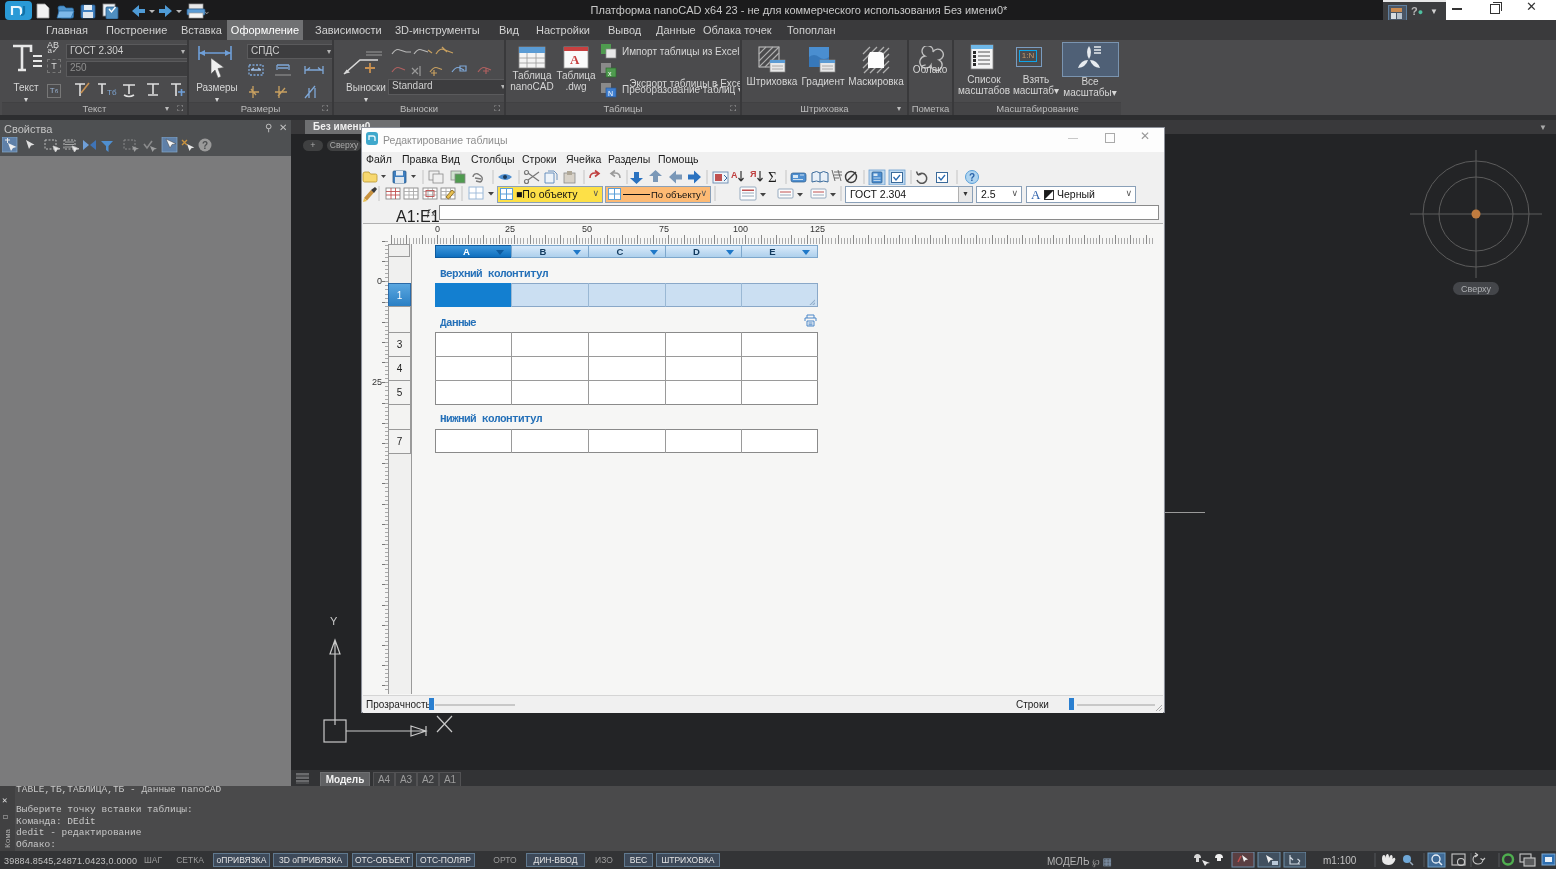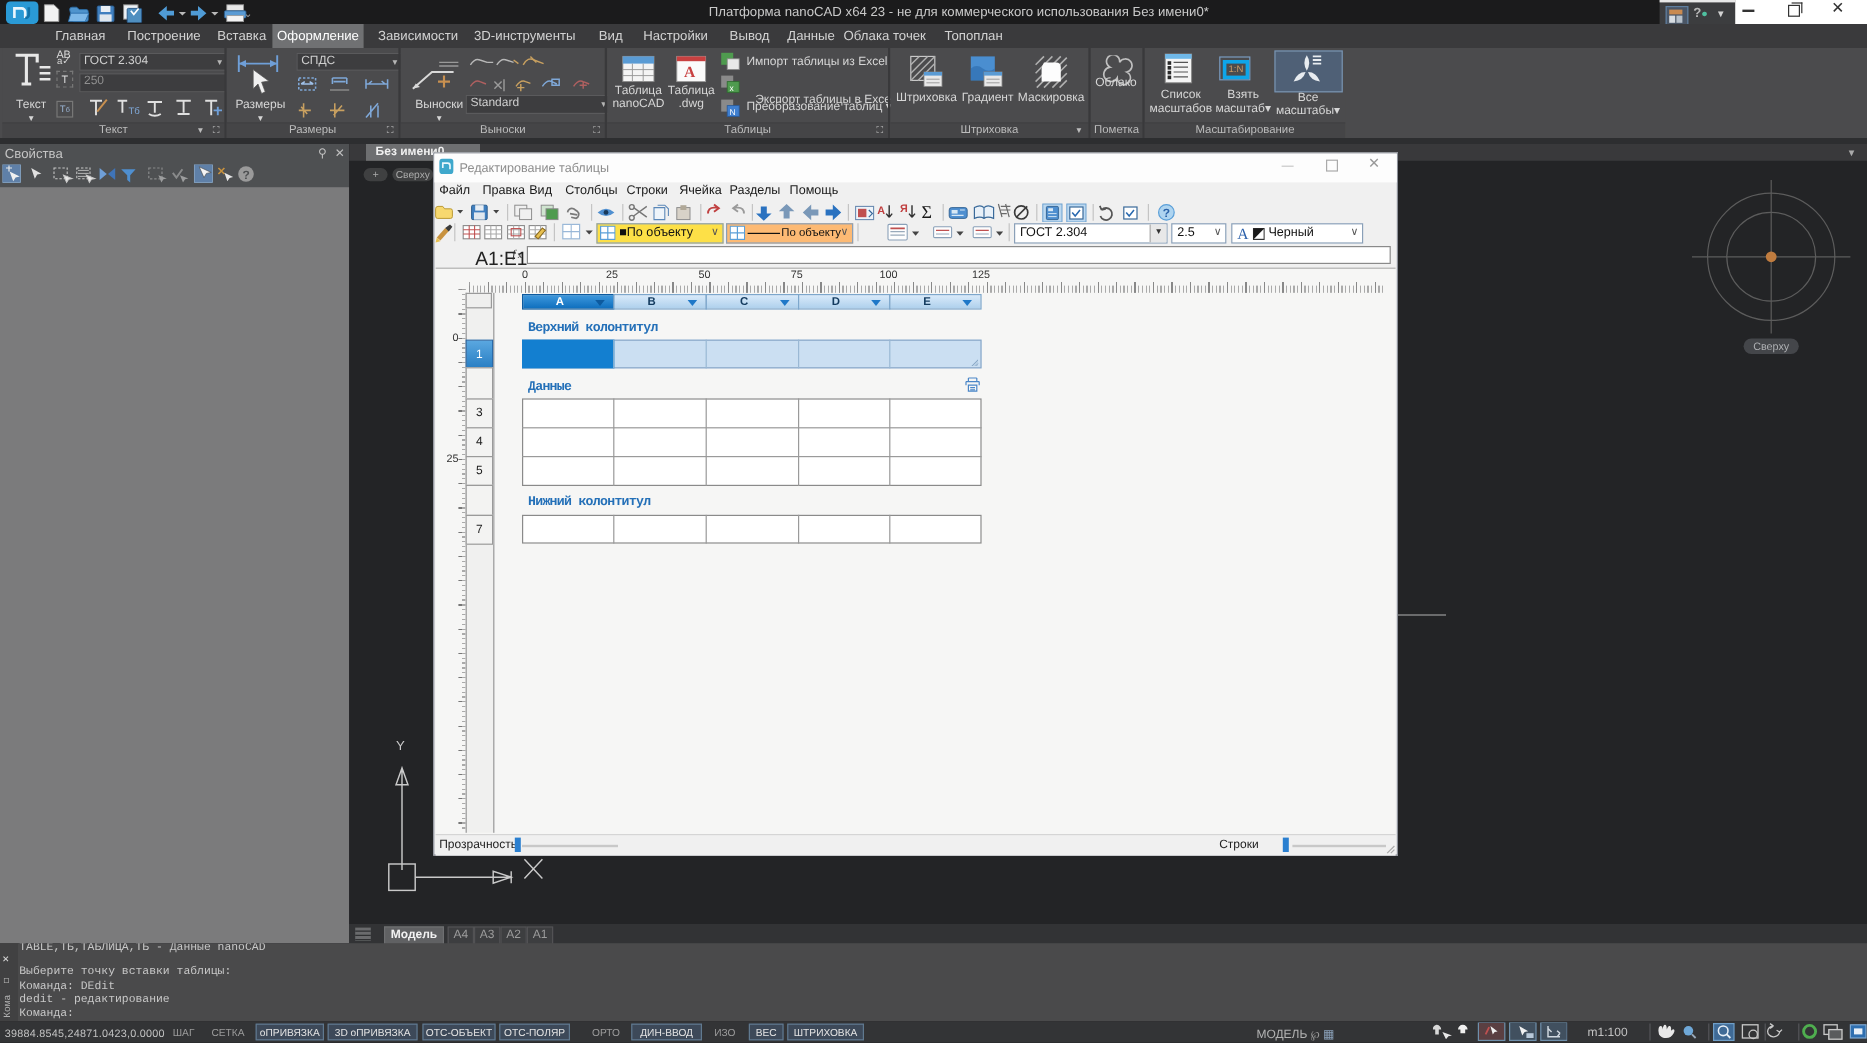--- a/index.html
+++ b/index.html
@@ -274,21 +274,21 @@
         </g>
         <g fill="#2a2a2a">
           <rect x="3" y="7" width="3" height="3"></rect>
           <rect x="3" y="11" width="3" height="3"></rect>
           <rect x="3" y="15" width="3" height="3"></rect>
           <rect x="3" y="19" width="3" height="3"></rect>
         </g>
       </svg>
       <div class="rtext" style="left:-10px;top:34px;width:80px">Список<br>масштабов</div>
       <div class="abs" style="left:62px;top:7px;width:24px;height:18px;border:1.5px solid #7a9cc0">
-        <div class="abs" style="left:2px;top:2px;width:16px;height:10px;border:3px solid #0ea5e9;color:#c89a66;font-size:8px;text-align:center;line-height:10px">1:N</div>
+        <div class="abs" style="left:2px;top:2px;width:16px;height:10px;border:1px solid #0ea5e9;color:#c89a66;font-size:8px;text-align:center;line-height:10px">1:N</div>
       </div>
       <div class="rtext" style="left:46px;top:34px;width:72px">Взять<br>масштаб▾</div>
       <div class="abs" style="left:108px;top:2px;width:55px;height:33px;background:#4f6076;border:1px solid #7a94b0"></div>
       <svg class="abs" style="left:120px;top:4px" width="30" height="30" viewBox="0 0 30 30">
         <path d="M15 2 q4 6 0 13 q-4 -7 0 -13 z" fill="#e8ecf0"></path>
         <path d="M14 16 q-2 7 -10 8 q3 -8 10 -8 z" fill="#e8ecf0"></path>
         <path d="M16 16 q2 7 10 8 q-3 -8 -10 -8 z" fill="#e8ecf0"></path>
         <path d="M20 3 h7 M20 6 h7 M20 9 h7" stroke="#e8ecf0" stroke-width="1.6"></path>
       </svg>
       <div class="rtext" style="left:100px;top:36px;width:72px">Все<br>масштабы▾</div>
@@ -374,21 +374,21 @@
   <div class="abs" id="cmdarea">
     <div id="cmdstrip">
       <div class="abs" style="left:2px;top:9px;color:#d8d8d8;font-size:9px;font-weight:bold">✕</div>
       <div class="abs" style="left:3px;top:26px;color:#b8b8b8;font-size:8px">◻</div>
       <div class="abs" style="left:-10px;top:48px;color:#b0b0b0;font-size:8px;transform:rotate(-90deg);transform-origin:center;width:34px;text-align:center">Кома</div>
     </div>
     <div class="cmdline" style="top:-2px">TABLE,ТБ,ТАБЛИЦА,ТБ - Данные nanoCAD</div>
     <div class="cmdline" style="top:17.5px">Выберите точку вставки таблицы:</div>
     <div class="cmdline" style="top:29.5px">Команда: DEdit</div>
     <div class="cmdline" style="top:41px">dedit - редактирование</div>
-    <div class="cmdline" style="top:53px">Команда:</div>
+    <div class="cmdline" style="top:53px">Облако:</div>
   </div>
   <div class="abs" id="statusbar">
     <div class="abs" style="left:4px;top:5px;font-size:9px;color:#c2c2c2;letter-spacing:0.2px">39884.8545,24871.0423,0.0000</div>
     <div class="sflat" style="left:140px;width:26px">ШАГ</div>
     <div class="sflat" style="left:173px;width:34px">СЕТКА</div>
     <div class="sbtn" style="left:213px;width:55px">оПРИВЯЗКА</div>
     <div class="sbtn" style="left:273px;width:73px">3D оПРИВЯЗКА</div>
     <div class="sbtn" style="left:352px;width:59px">ОТС-ОБЪЕКТ</div>
     <div class="sbtn" style="left:416px;width:57px">ОТС-ПОЛЯР</div>
     <div class="sflat" style="left:488px;width:34px">ОРТО</div>

